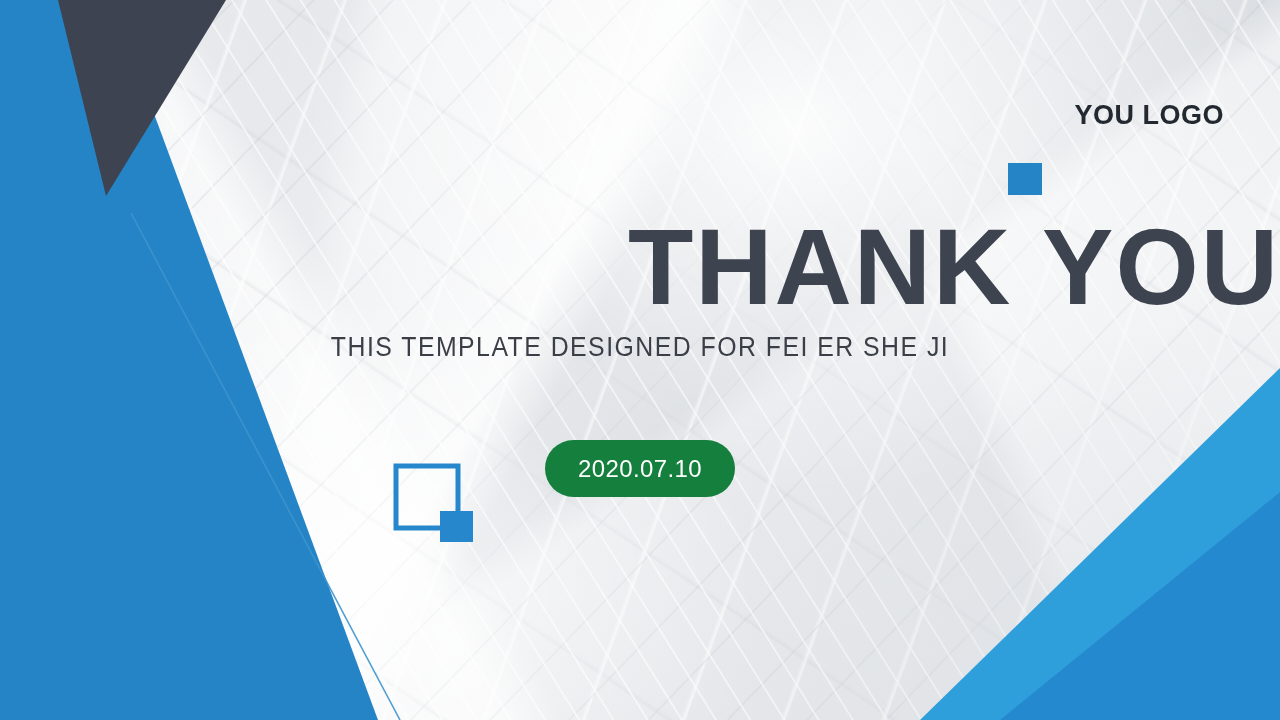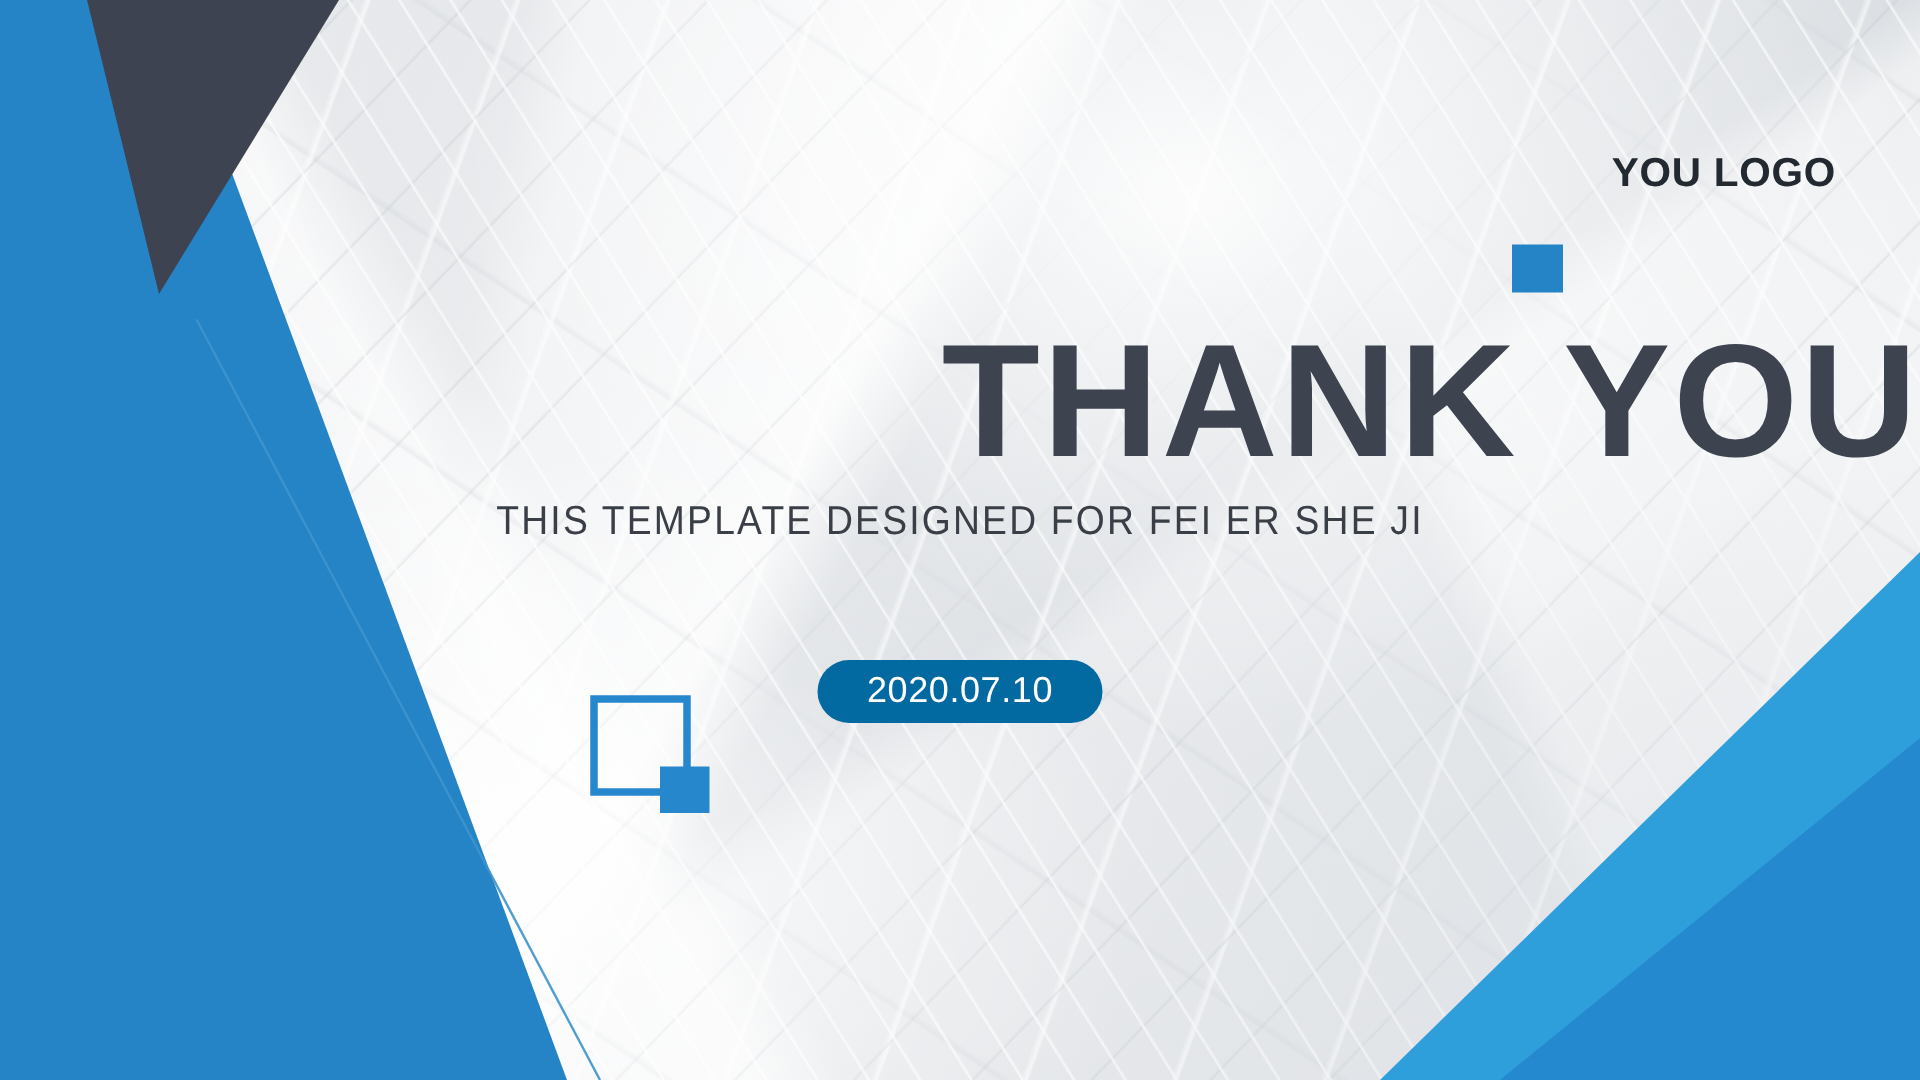--- a/index.html
+++ b/index.html
@@ -90,23 +90,23 @@
     letter-spacing: 1.6px;
     color: #3a3f47;
     white-space: nowrap;
     transform: scaleX(.92);
   }
   #date-pill {
     position: absolute;
     left: 545px;
     top: 440px;
     width: 190px;
-    height: 42px;
+    height: 57px;
     border-radius: 29px;
-    background: #0369a1;
+    background: #15803d;
     display: flex;
     align-items: center;
     justify-content: center;
   }
   #date-pill span {
     font-size: 24px;
     font-weight: 400;
     letter-spacing: .4px;
     color: #ffffff;
   }

